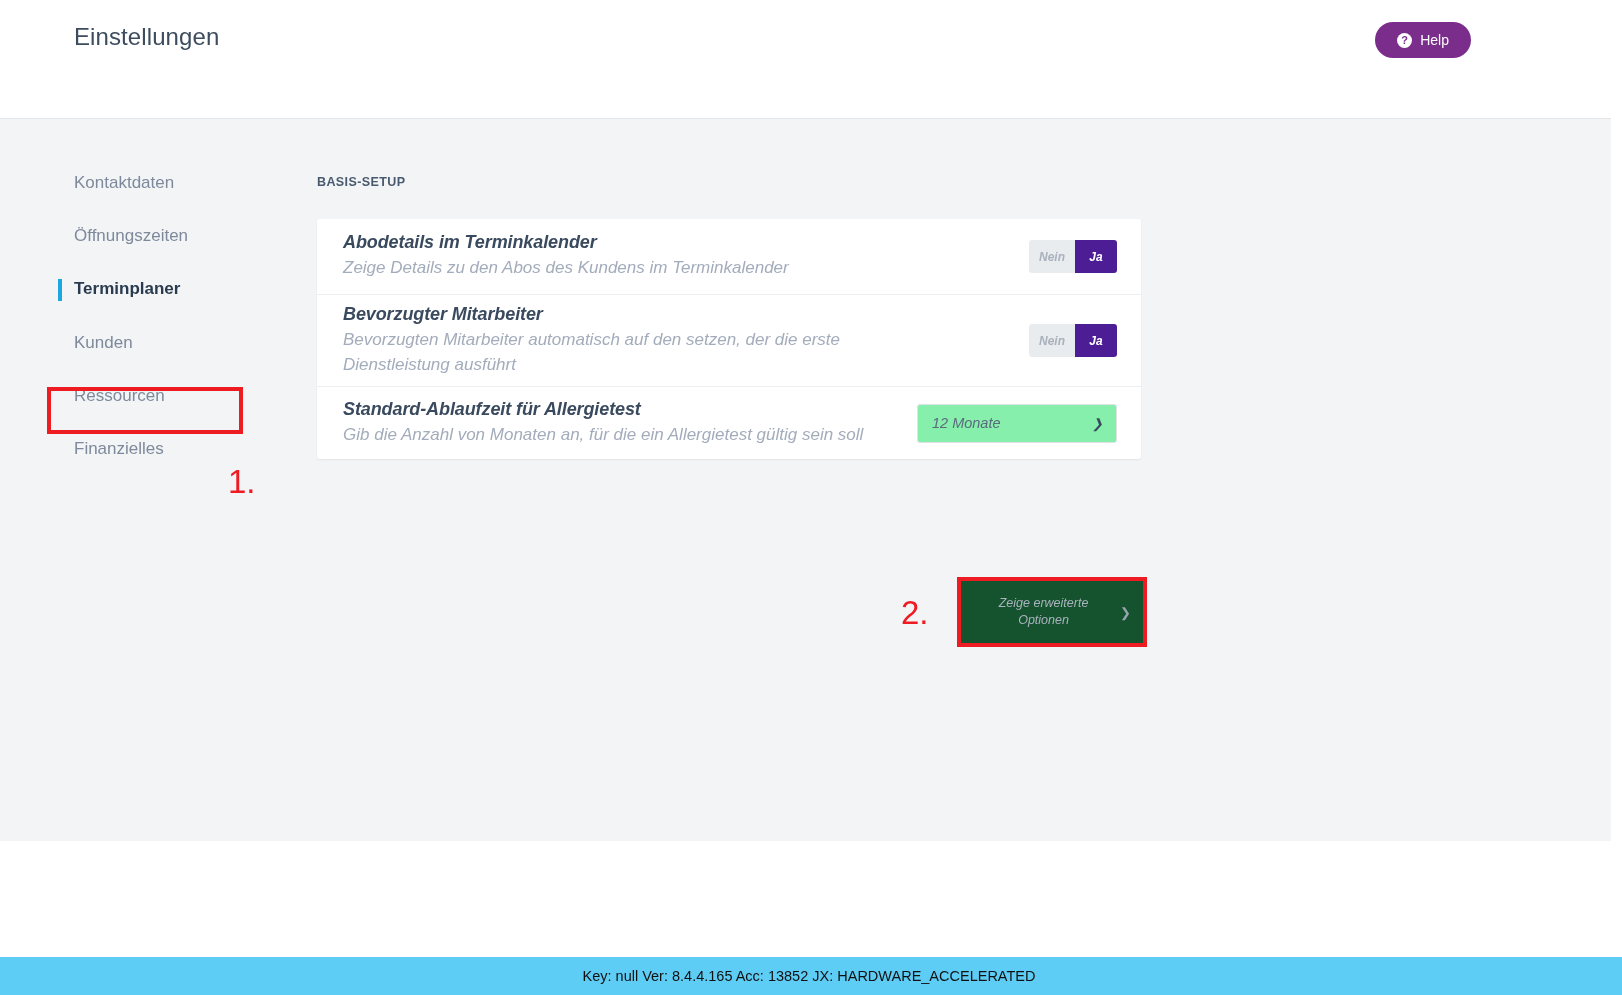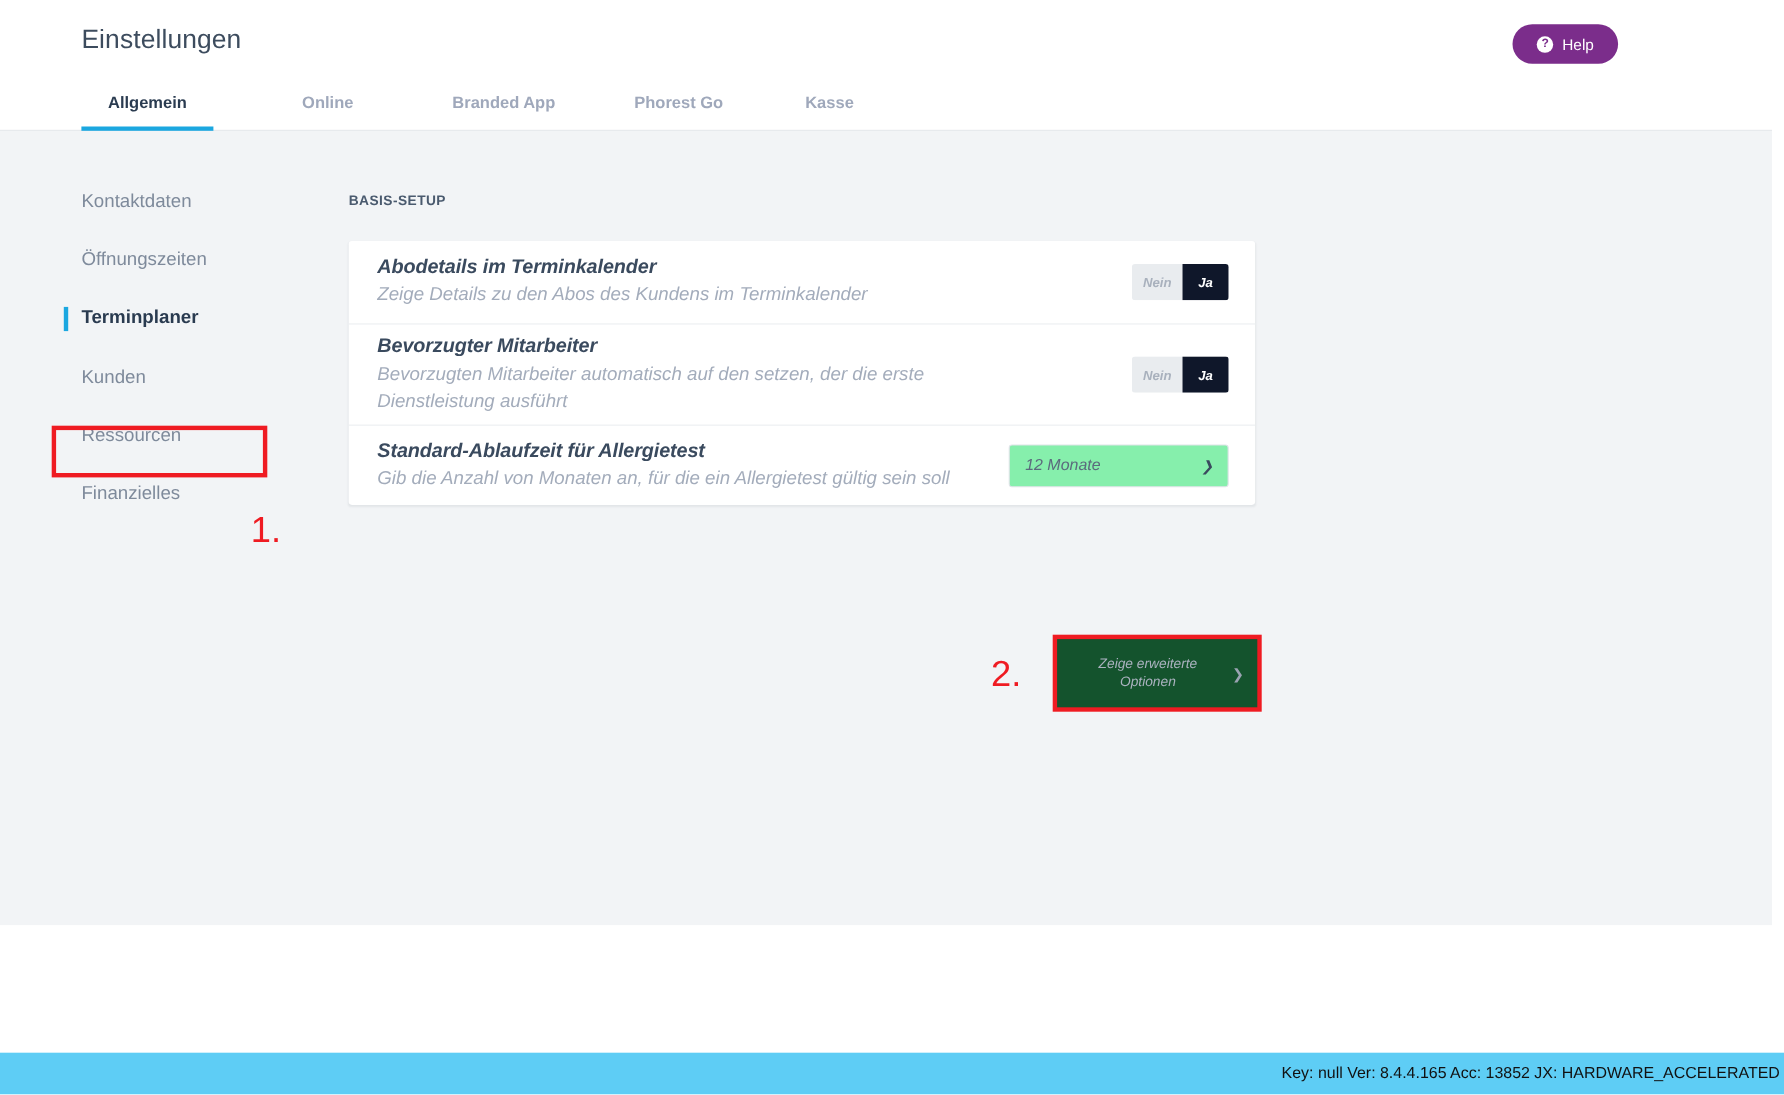--- a/index.html
+++ b/index.html
@@ -186,21 +186,21 @@
     font-weight: bold;
     cursor: pointer;
     min-width: 42px;
     padding: 0 10px;
   }
   .toggle .seg.off {
     background: #e9ecef;
     color: #a9b1bd;
   }
   .toggle .seg.on {
-    background: #0f172a;
+    background: #4c1d95;
     color: #ffffff;
   }
 
   
   .select-wrap {
     position: relative;
     width: 200px;
     height: 39px;
     flex: 0 0 auto;
   }
@@ -297,21 +297,21 @@
   }
 
   .statusbar {
     position: absolute;
     left: 0; bottom: 0;
     width: 1622px;
     height: 38px;
     background: #5ecdf5;
     display: flex;
     align-items: center;
-    justify-content: flex-end;
+    justify-content: center;
     padding-right: 4px;
   }
   .statusbar .txt {
     font-size: 14.5px;
     color: #111111;
     font-family: "Liberation Sans", sans-serif;
     white-space: nowrap;
   }
 
   
@@ -328,27 +328,20 @@
 <div id="app">
 
   <div class="header">
     <div class="page-title">Einstellungen</div>
 
     <button class="help-btn">
       <span class="qmark">?</span>
       <span>Help</span>
     </button>
 
-    <div class="tabs">
-      <div class="tab active tab-allgemein">Allgemein</div>
-      <div class="tab tab-online">Online</div>
-      <div class="tab tab-branded">Branded App</div>
-      <div class="tab tab-phorest">Phorest Go</div>
-      <div class="tab">Kasse</div>
-    </div>
   </div>
 
   <div class="body-area">
 
     <div class="sidebar">
       <div class="side-item" style="top:54px">Kontaktdaten</div>
       <div class="side-item" style="top:107px">Öffnungszeiten</div>
       <div class="side-item active" style="top:160px">
         <span class="bar"></span>
         <span>Terminplaner</span>

